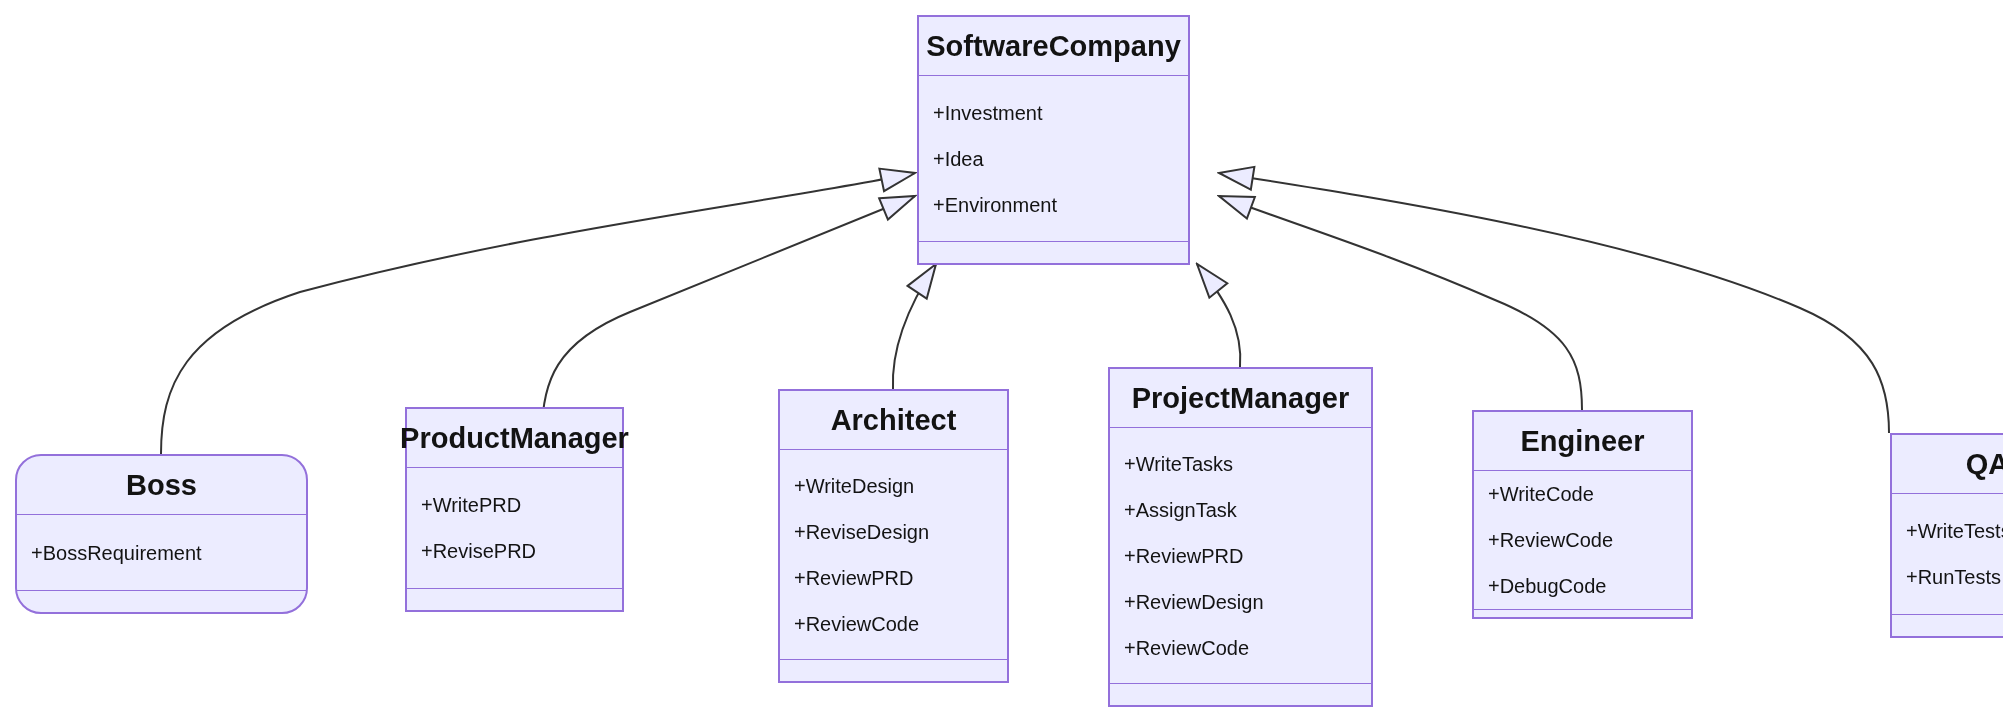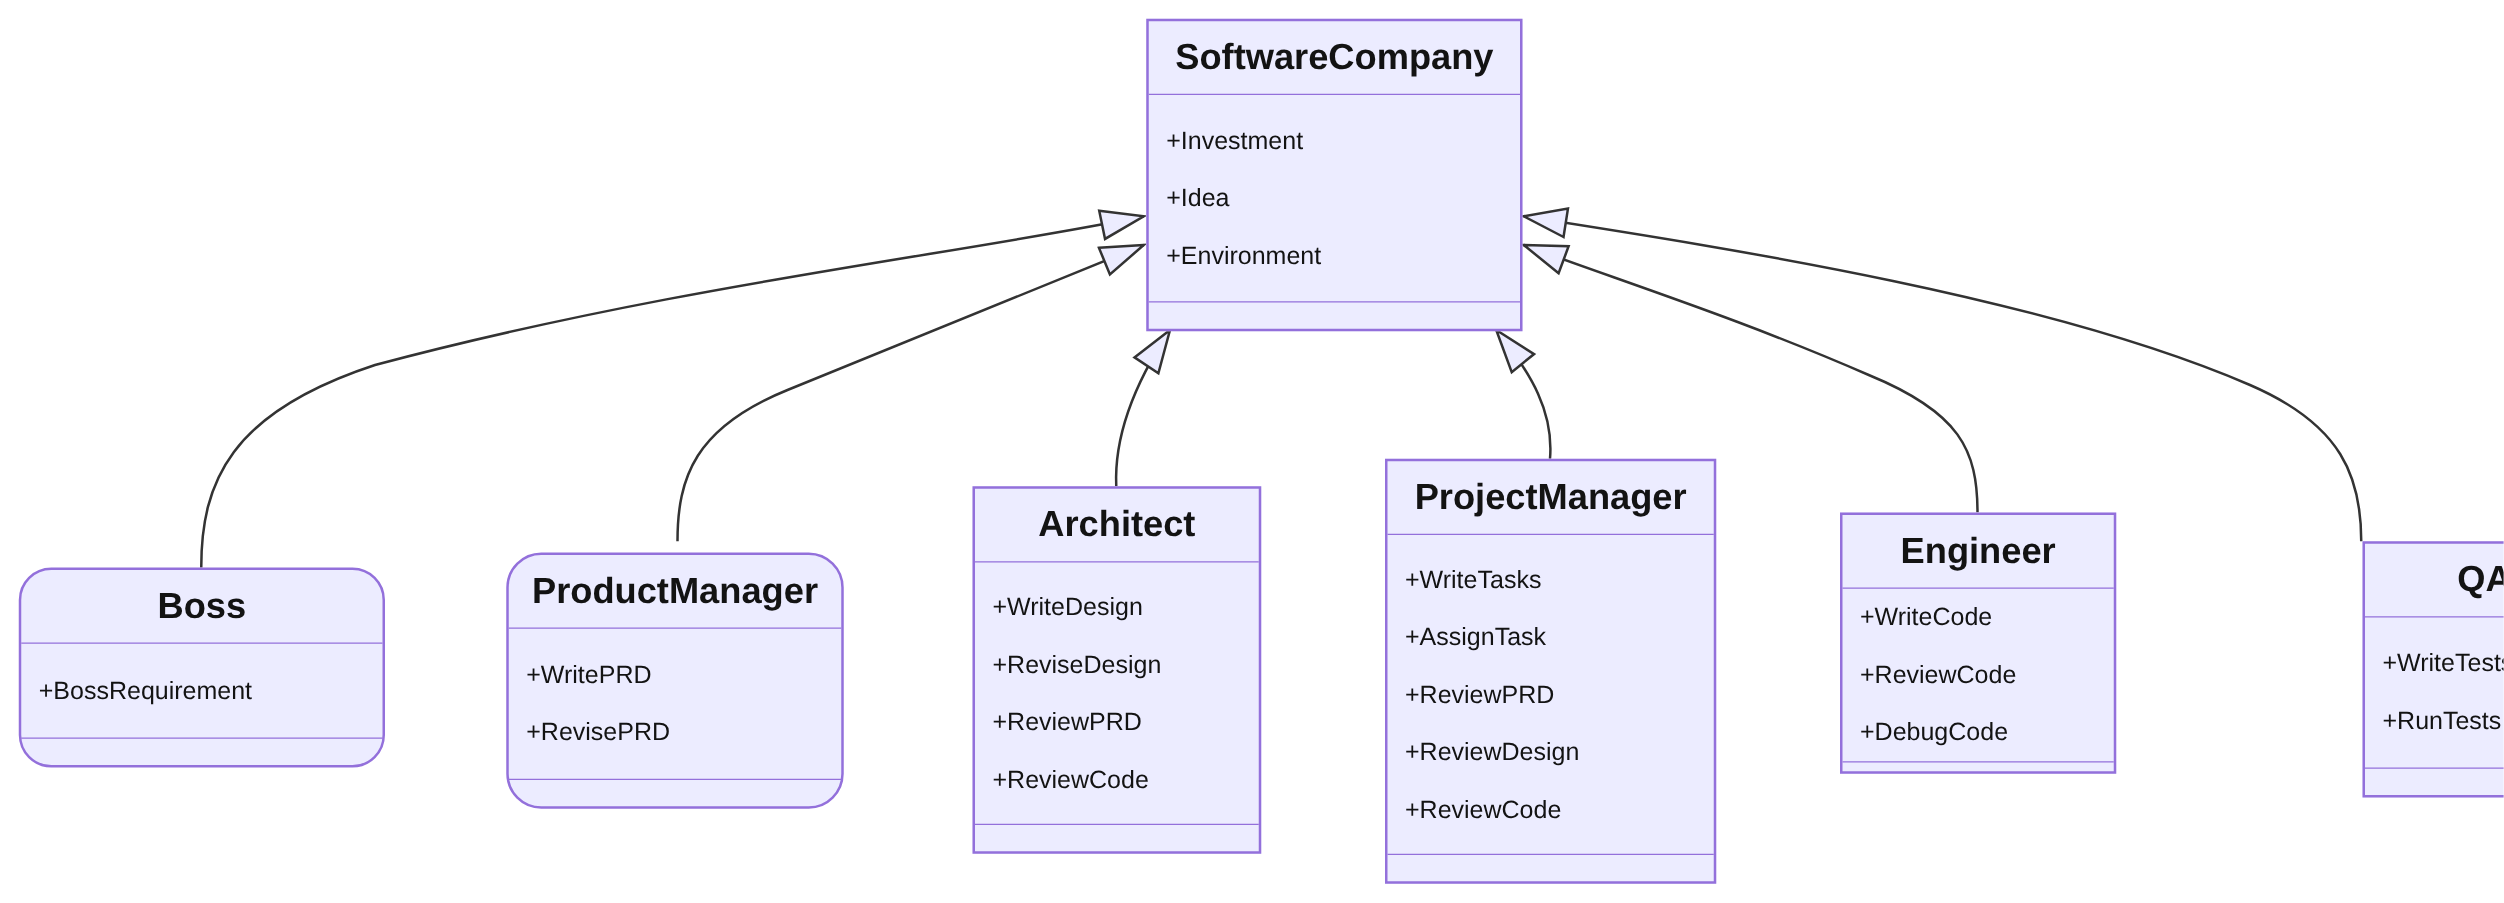--- a/index.html
+++ b/index.html
@@ -75,37 +75,37 @@
         <path d="M 2,2 L 36,13.5 L 2,25 Z" class="marker-tri" style="fill: var(--node-fill, #ECECFF); stroke: var(--edge, #333333); stroke-width: 2;"></path>
       </marker>
     </defs>
   <path d="M 161,454 C 161,386 184,330 300,292 C 540,228 770,203 915,173" class="edge" marker-end="url(#hollow-tri)"></path>
       <path d="M 542,433 C 542,382 556,342 630,312 C 762,258 842,226 915,196" class="edge" marker-end="url(#hollow-tri)"></path>
       <path d="M 893,389 C 891,344 912,300 936,264" class="edge" marker-end="url(#hollow-tri)"></path>
       <path d="M 1240,367 C 1243,330 1226,300 1197,264" class="edge" marker-end="url(#hollow-tri)"></path>
       <path d="M 1582,410 C 1582,360 1568,330 1495,300 C 1392,255 1300,226 1219,196" class="edge" marker-end="url(#hollow-tri)"></path>
       <path d="M 1889,433 C 1889,382 1874,340 1800,308 C 1640,239 1392,200 1219,173" class="edge" marker-end="url(#hollow-tri)"></path>
     </svg>
-<div class="cls" style="left: 917px; top: 15px; width: 301px; height: 250px;">
+<div class="cls" style="left: 917px; top: 15px; width: 273px; height: 250px;">
     <div class="cls-title">SoftwareCompany</div>
     <div class="cls-attrs">
         <div class="attr-row">+Investment</div>
         <div class="attr-row">+Idea</div>
         <div class="attr-row">+Environment</div>
       </div>
     <div class="cls-methods"></div>
   </div>
     <div class="cls" style="left: 15px; top: 454px; width: 293px; height: 160px; border-radius: 26px;">
     <div class="cls-title">Boss</div>
     <div class="cls-attrs">
         <div class="attr-row">+BossRequirement</div>
       </div>
     <div class="cls-methods"></div>
   </div>
-    <div class="cls" style="left: 405px; top: 442px; width: 270px; height: 205px; border-radius: 28px;">
+    <div class="cls" style="left: 405px; top: 407px; width: 219px; height: 205px;">
     <div class="cls-title">ProductManager</div>
     <div class="cls-attrs">
         <div class="attr-row">+WritePRD</div>
         <div class="attr-row">+RevisePRD</div>
       </div>
     <div class="cls-methods"></div>
   </div>
     <div class="cls" style="left: 778px; top: 389px; width: 231px; height: 294px;">
     <div class="cls-title">Architect</div>
     <div class="cls-attrs">

